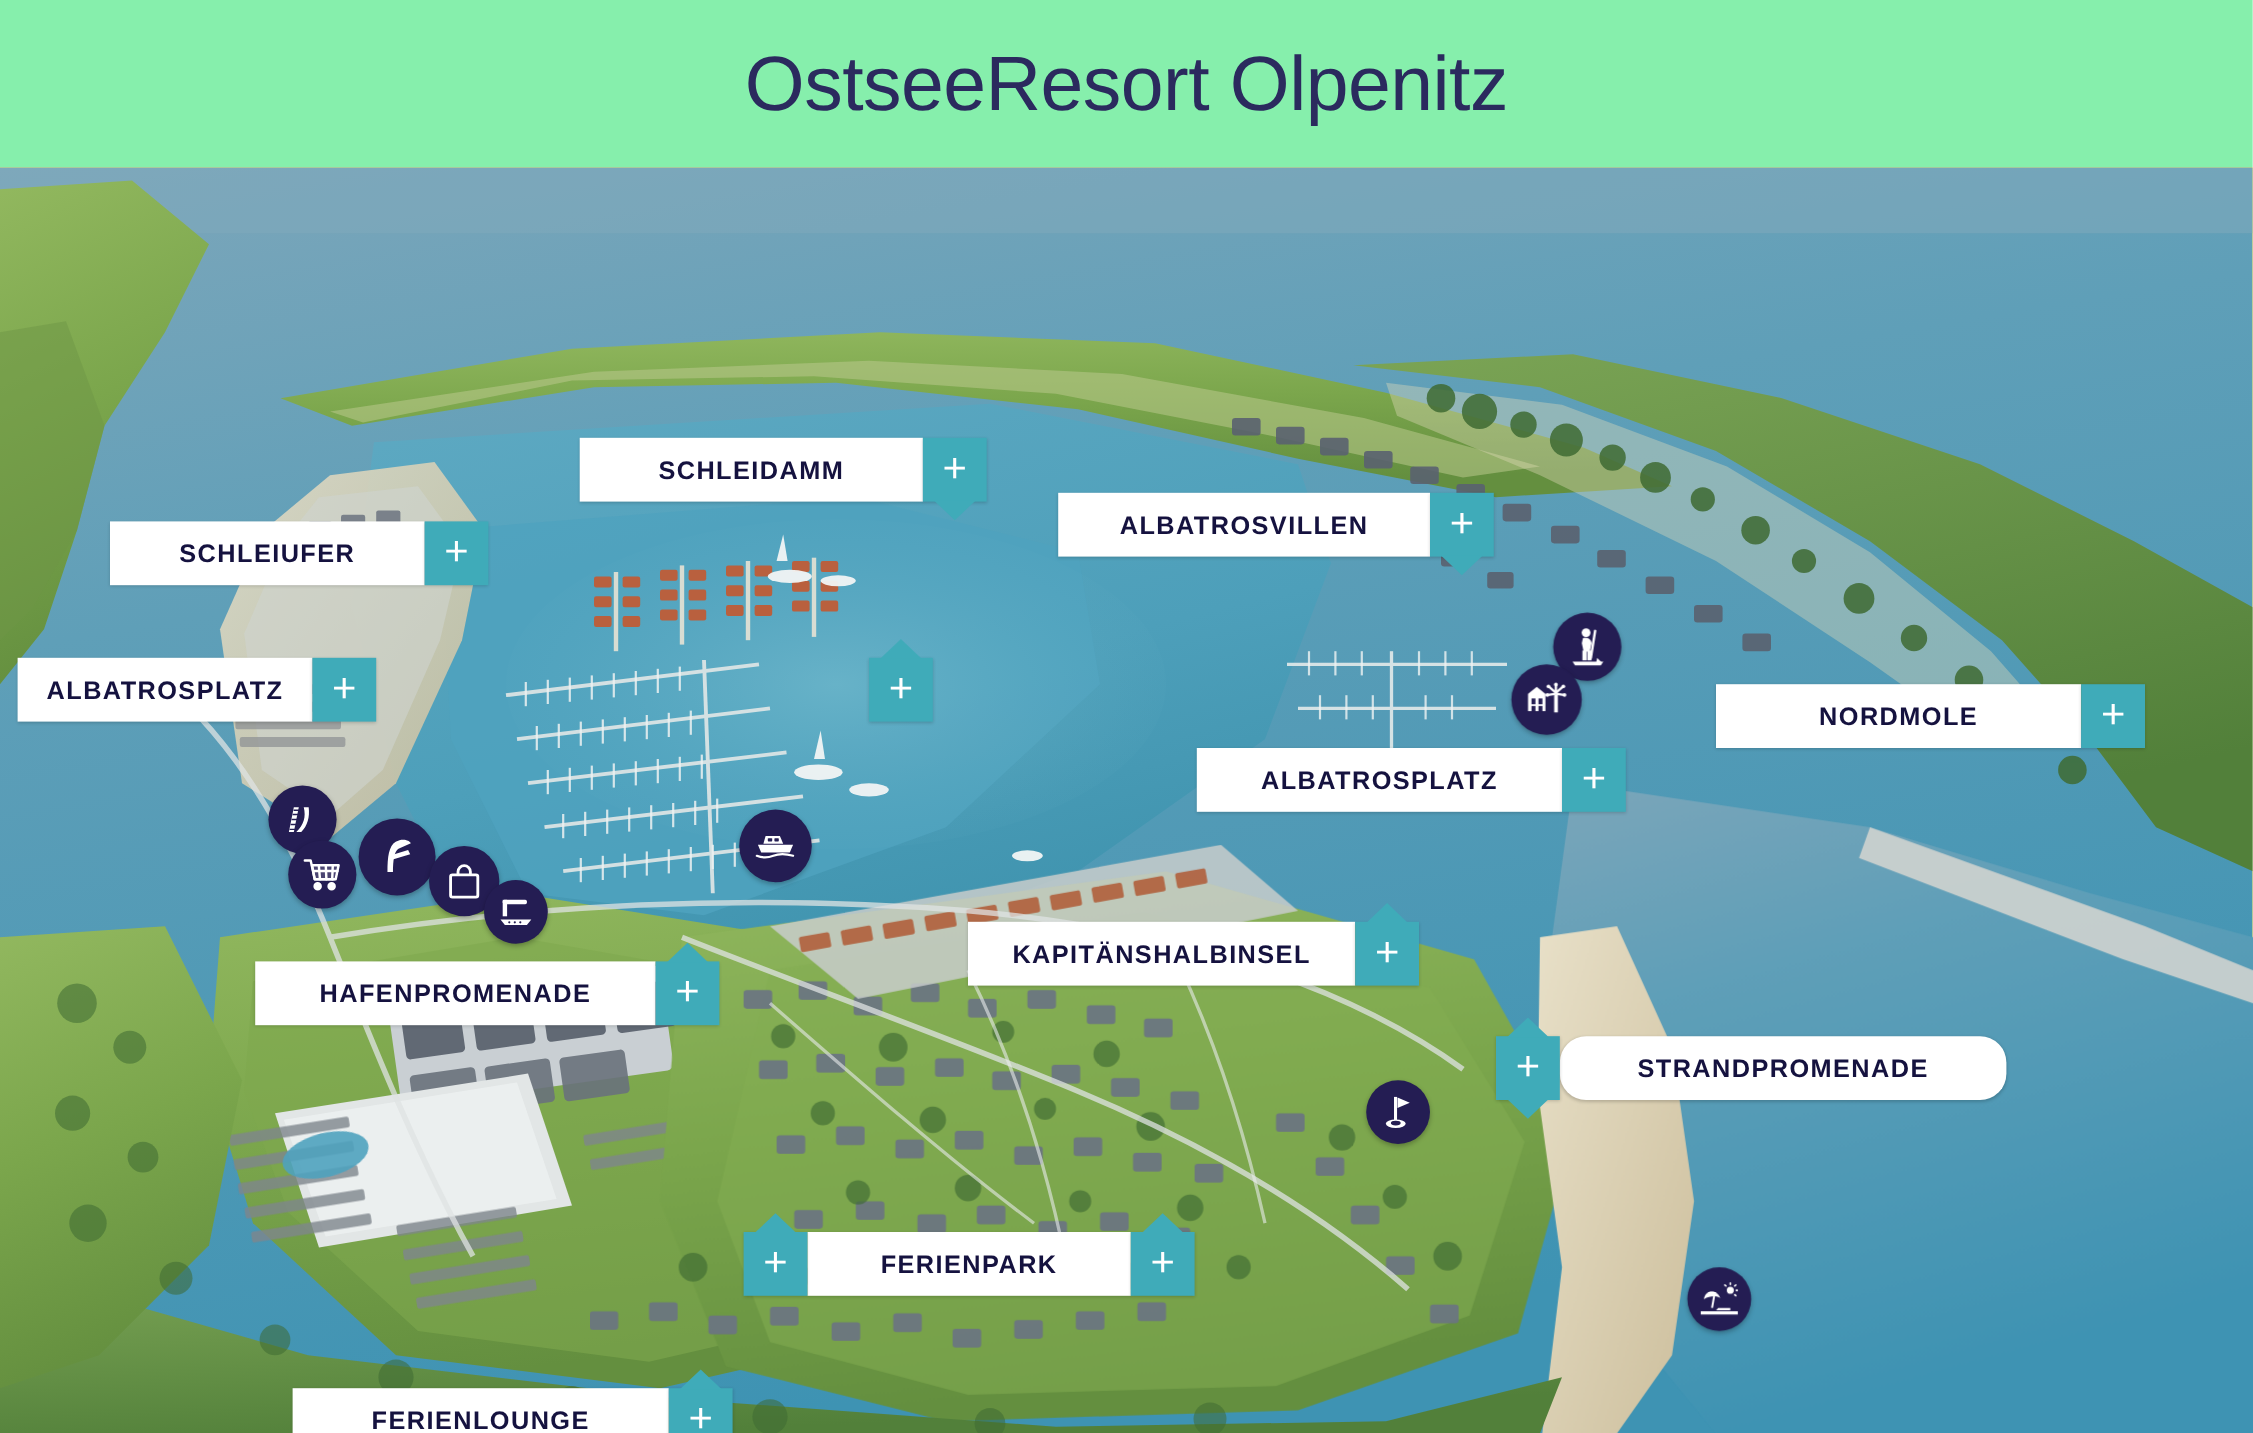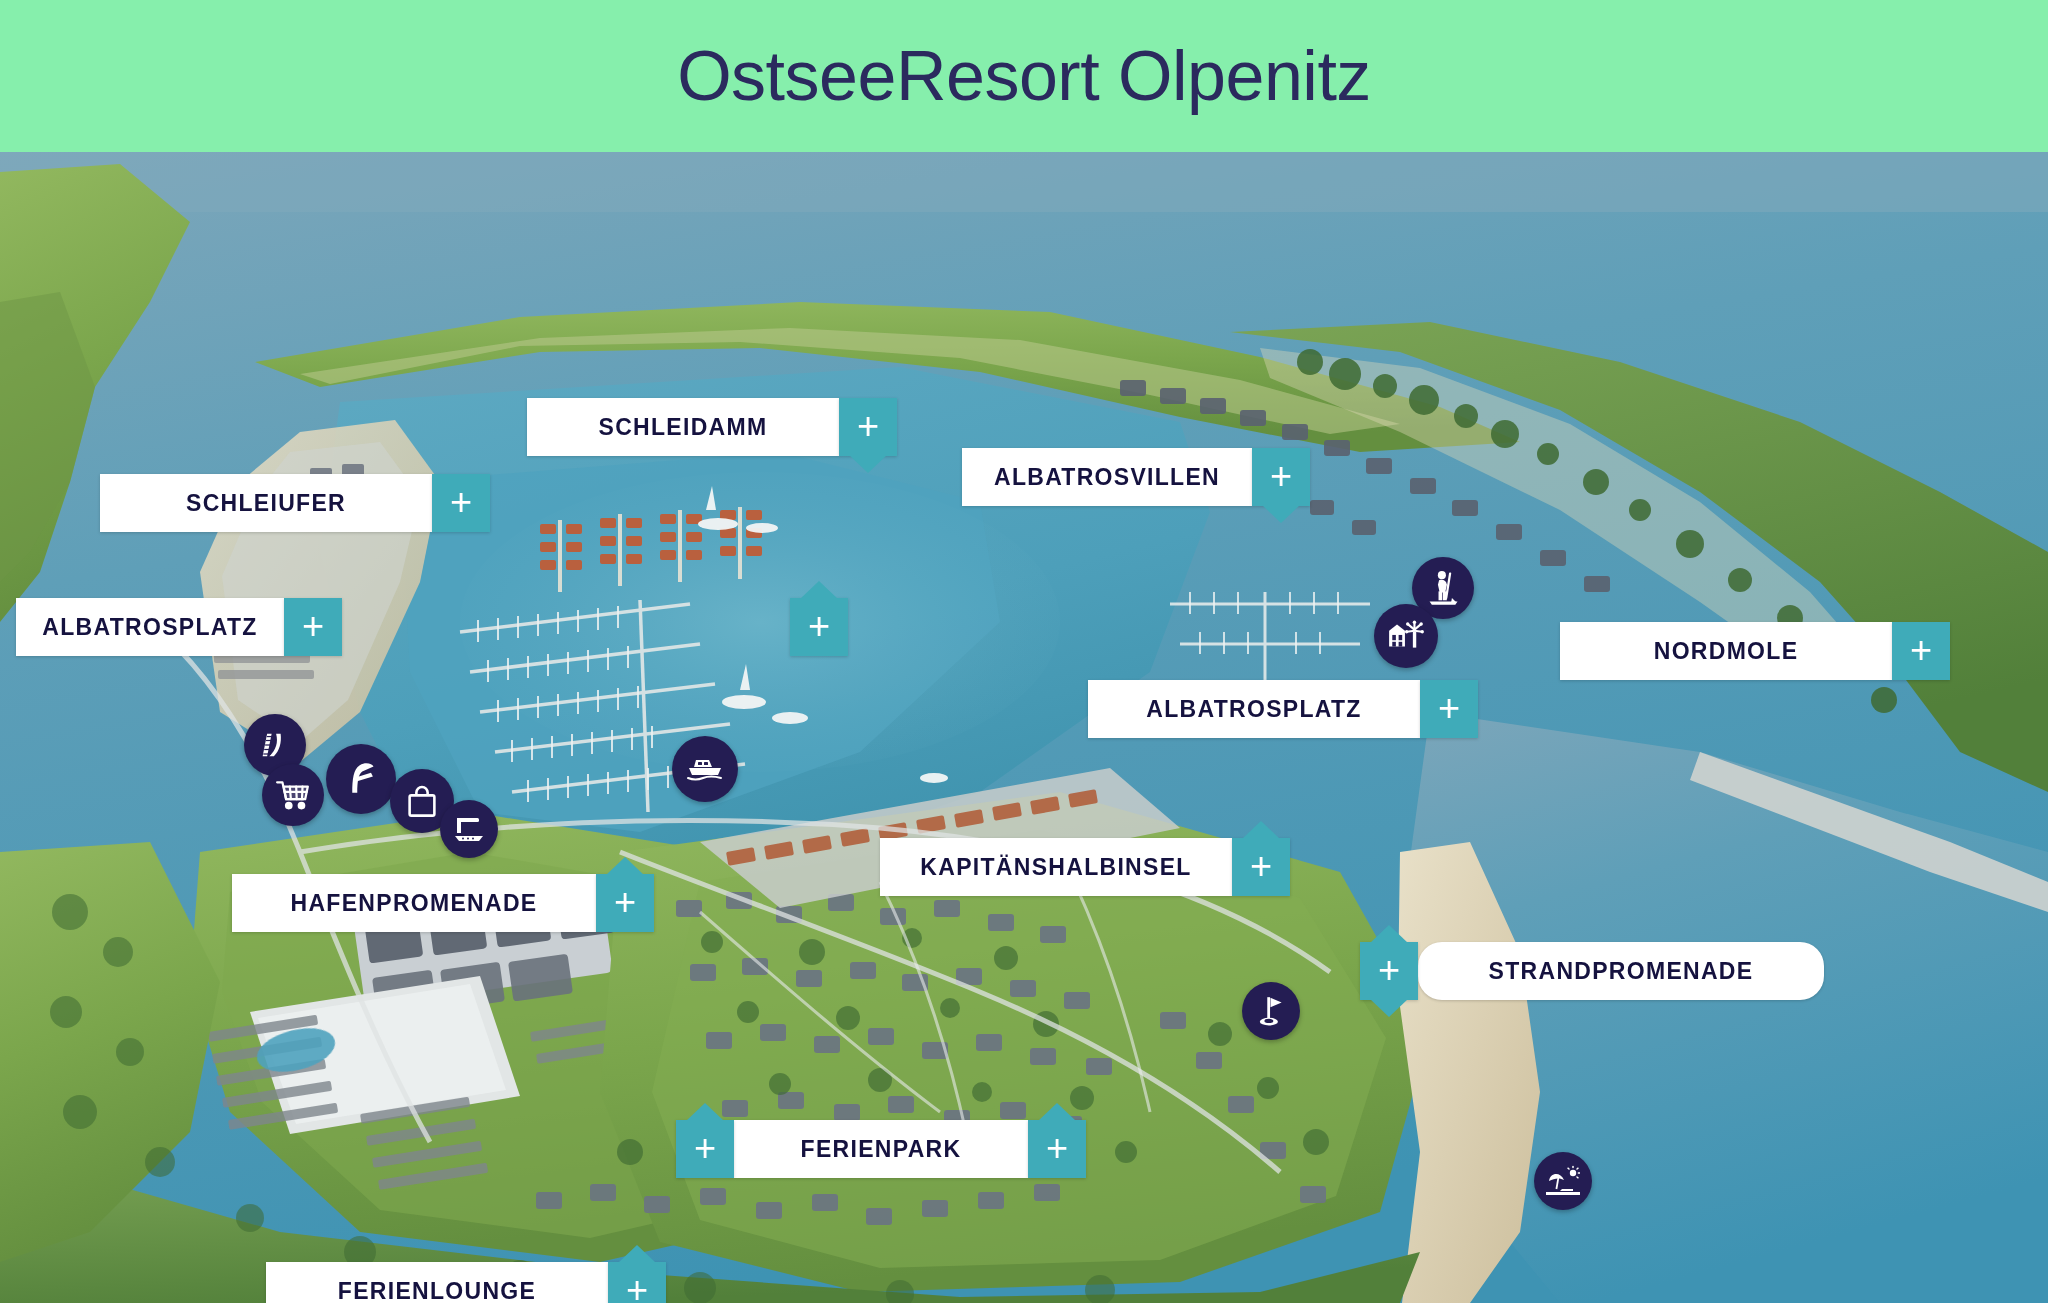--- a/index.html
+++ b/index.html
@@ -658,28 +658,28 @@
     </div>
 
     <div class="hotspot" style="left:527px; top:246px;">
       <div class="hs-text" style="width:312px;">SCHLEIDAMM</div>
       <div class="hs-plus p-down">
         <span class="glyph">+</span>
       </div>
     </div>
 
     <div class="hotspot" style="left:100px; top:322px;">
-      <div class="hs-text" style="width:332px;">SCHLEIUFER</div>
+      <div class="hs-text" style="width:286px;">SCHLEIUFER</div>
       <div class="hs-plus">
         <span class="glyph">+</span>
       </div>
     </div>
 
     <div class="hotspot" style="left:962px; top:296px;">
-      <div class="hs-text" style="width:290px;">ALBATROSVILLEN</div>
+      <div class="hs-text" style="width:338px;">ALBATROSVILLEN</div>
       <div class="hs-plus p-down">
         <span class="glyph">+</span>
       </div>
     </div>
 
     <div class="hotspot" style="left:16px; top:446px;">
       <div class="hs-text" style="width:268px;">ALBATROSPLATZ</div>
       <div class="hs-plus">
         <span class="glyph">+</span>
       </div>

